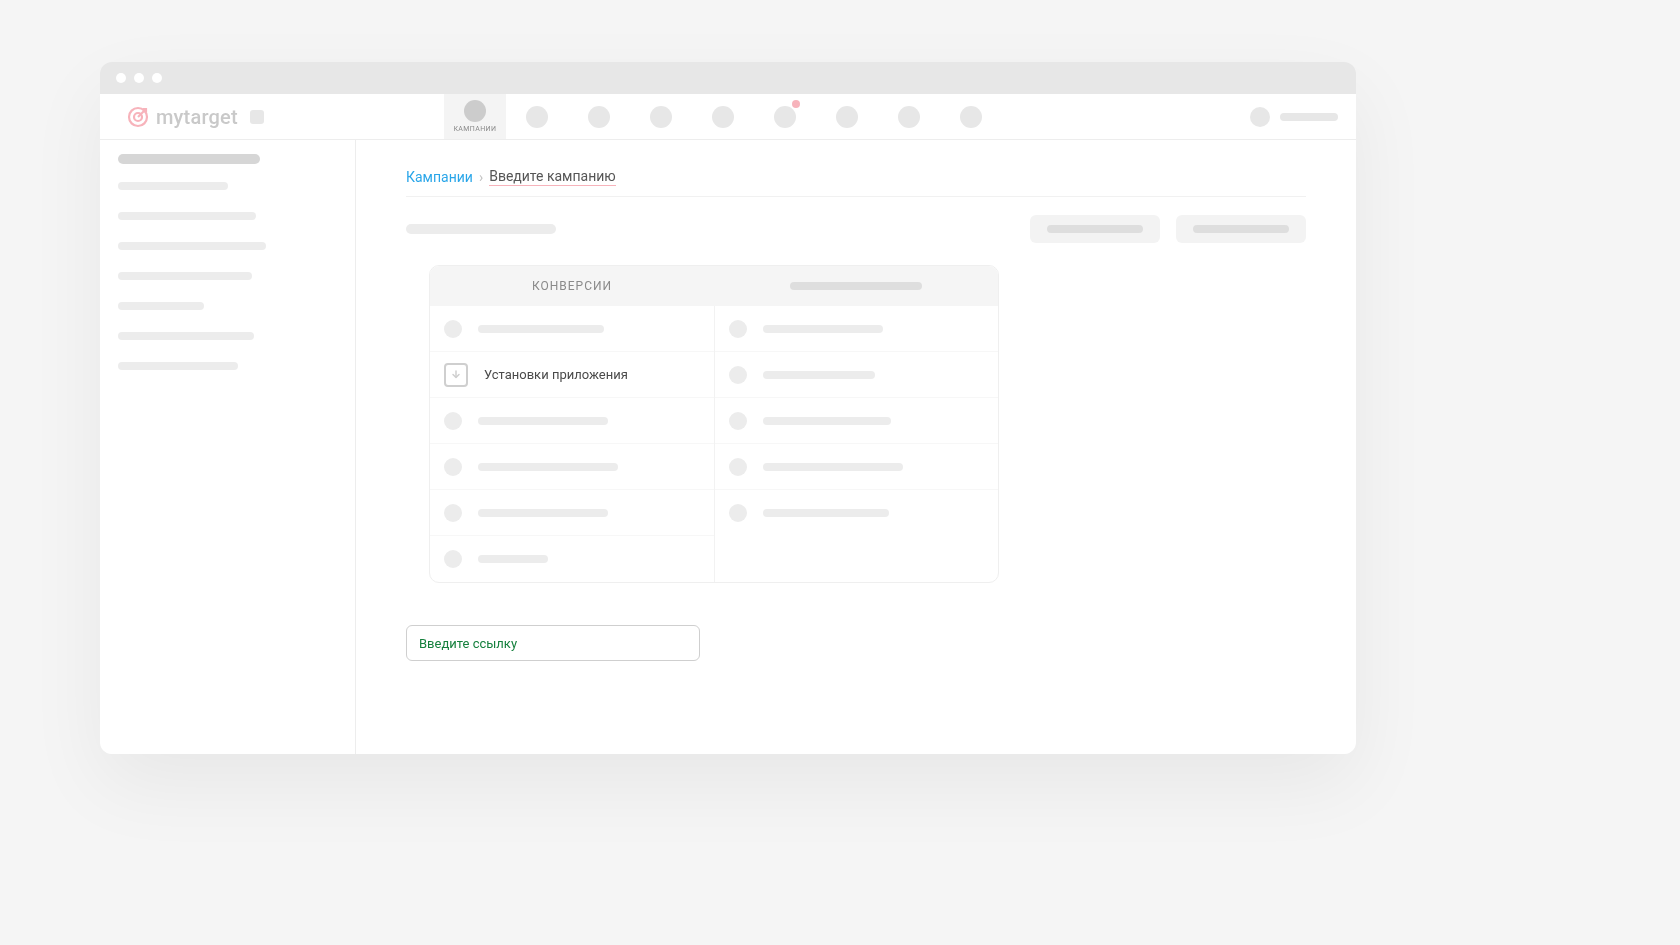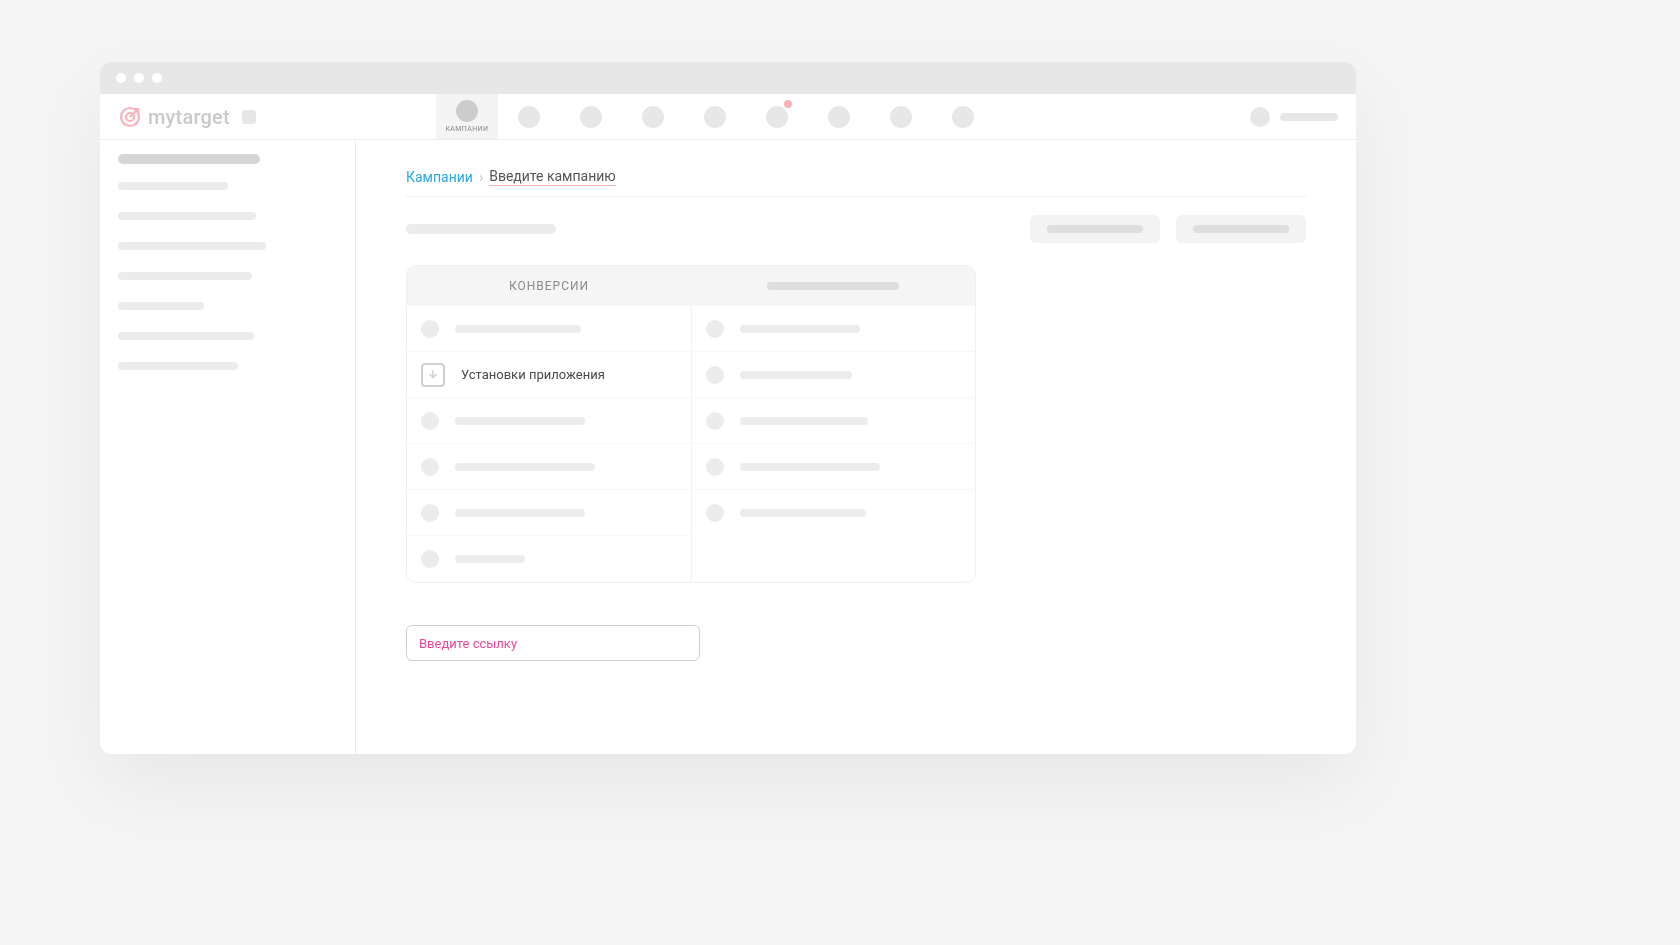--- a/index.html
+++ b/index.html
@@ -4,21 +4,21 @@
 <style>
   html,body{margin:0;padding:0;background:#f5f5f5;font-family:-apple-system,BlinkMacSystemFont,"Segoe UI",Roboto,Arial,sans-serif;}
   *{box-sizing:border-box;}
   .canvas{width:1680px;height:945px;position:relative;background:#f5f5f5;}
   .window{position:absolute;left:100px;top:62px;width:1256px;height:692px;border-radius:12px;overflow:hidden;box-shadow:0 30px 80px rgba(0,0,0,0.06);}
   
   .titlebar{height:32px;background:#e7e7e7;display:flex;align-items:center;padding-left:16px;gap:8px;}
   .dot{width:10px;height:10px;border-radius:50%;background:#fff;}
   
   .topnav{height:46px;background:#fff;border-bottom:1px solid #ededed;display:flex;align-items:center;}
-  .logo-wrap{display:flex;align-items:center;padding-left:18px;gap:6px;}
+  .logo-wrap{display:flex;align-items:center;padding-left:26px;gap:6px;}
   .logo-icon{width:24px;height:24px;color:#f7b3bb;}
   .logo-text{font-size:20px;font-weight:500;color:#c9c9c9;letter-spacing:0.2px;}
   .logo-badge{width:14px;height:14px;border-radius:3px;background:#e7e7e7;margin-left:6px;}
   .nav-items{display:flex;align-items:stretch;height:100%;margin-left:180px;}
   .nav-item{width:62px;display:flex;flex-direction:column;align-items:center;justify-content:center;gap:3px;position:relative;}
   .nav-item.active{background:#f4f4f4;}
   .nav-circle{width:22px;height:22px;border-radius:50%;background:#e7e7e7;}
   .nav-item.active .nav-circle{background:#cccccc;}
   .nav-label{font-size:7px;letter-spacing:0.4px;color:#8a8a8a;text-transform:uppercase;}
   .nav-notif{position:absolute;top:6px;right:16px;width:8px;height:8px;border-radius:50%;background:#f7b3bb;}
@@ -34,36 +34,36 @@
   .sb-item{height:8px;border-radius:4px;background:#ececec;margin-bottom:22px;}
   .main{flex:1;background:#fff;padding:28px 50px;overflow:hidden;}
   .breadcrumbs{font-size:14px;display:flex;align-items:center;gap:6px;border-bottom:1px solid #f1f1f1;padding-bottom:10px;}
   .crumb-link{color:#2aa6e9;cursor:pointer;}
   .crumb-sep{color:#c2c2c2;}
   .crumb-current{color:#555;border-bottom:1px solid #f7b3bb;padding-bottom:1px;}
   .section-head{display:flex;align-items:center;margin-top:18px;gap:16px;}
   .head-bar{height:10px;border-radius:5px;background:#ececec;}
   .pill{height:28px;border-radius:6px;background:#f3f3f3;display:flex;align-items:center;justify-content:center;}
   .pill-inner{height:8px;border-radius:4px;background:#dedede;}
-  .goal-box{margin-top:22px;width:570px;border:1px solid #efefef;border-radius:10px;overflow:hidden;}
+  .goal-box{margin-top:22px;width:570px;border:1px solid #efefef;border-radius:10px;overflow:hidden;margin-left:23px;}
   .goal-head{height:40px;background:#f5f5f5;display:flex;align-items:center;}
   .goal-tab{flex:1;display:flex;align-items:center;justify-content:center;font-size:12px;letter-spacing:1px;color:#8a8a8a;text-transform:uppercase;}
   .goal-tab-bar{height:8px;width:132px;border-radius:4px;background:#dedede;}
   .goal-grid{display:flex;}
   .goal-col{flex:1;}
   .goal-col:first-child{border-right:1px solid #f2f2f2;}
   .goal-row{height:46px;border-bottom:1px solid #f7f7f7;display:flex;align-items:center;padding:0 14px;gap:16px;}
   .goal-row:last-child{border-bottom:0;}
   .goal-icon{width:18px;height:18px;border-radius:50%;background:#ececec;flex-shrink:0;}
   .goal-bar{height:8px;border-radius:4px;background:#ececec;}
   .goal-row.highlight{background:#fff;}
   .goal-row.highlight .goal-label{font-size:13px;color:#4a4a4a;}
   .install-icon{width:24px;height:24px;border:2px solid #cfcfcf;border-radius:4px;display:flex;align-items:center;justify-content:center;flex-shrink:0;}
   .install-icon svg{width:12px;height:12px;color:#cfcfcf;}
-  .link-input{margin-top:42px;width:294px;height:36px;border:1px solid #cfcfcf;border-radius:6px;padding:0 12px;font-size:13px;color:#ec4899;display:flex;align-items:center;}
+  .link-input{margin-top:42px;width:294px;height:36px;border:1px solid #cfcfcf;border-radius:6px;padding:0 12px;font-size:13px;color:#15803d;display:flex;align-items:center;}
 </style>
 </head>
 <body>
 
 <div class="canvas">
   <div class="window">
 
     <div class="titlebar">
       <div class="dot"></div>
       <div class="dot"></div>

